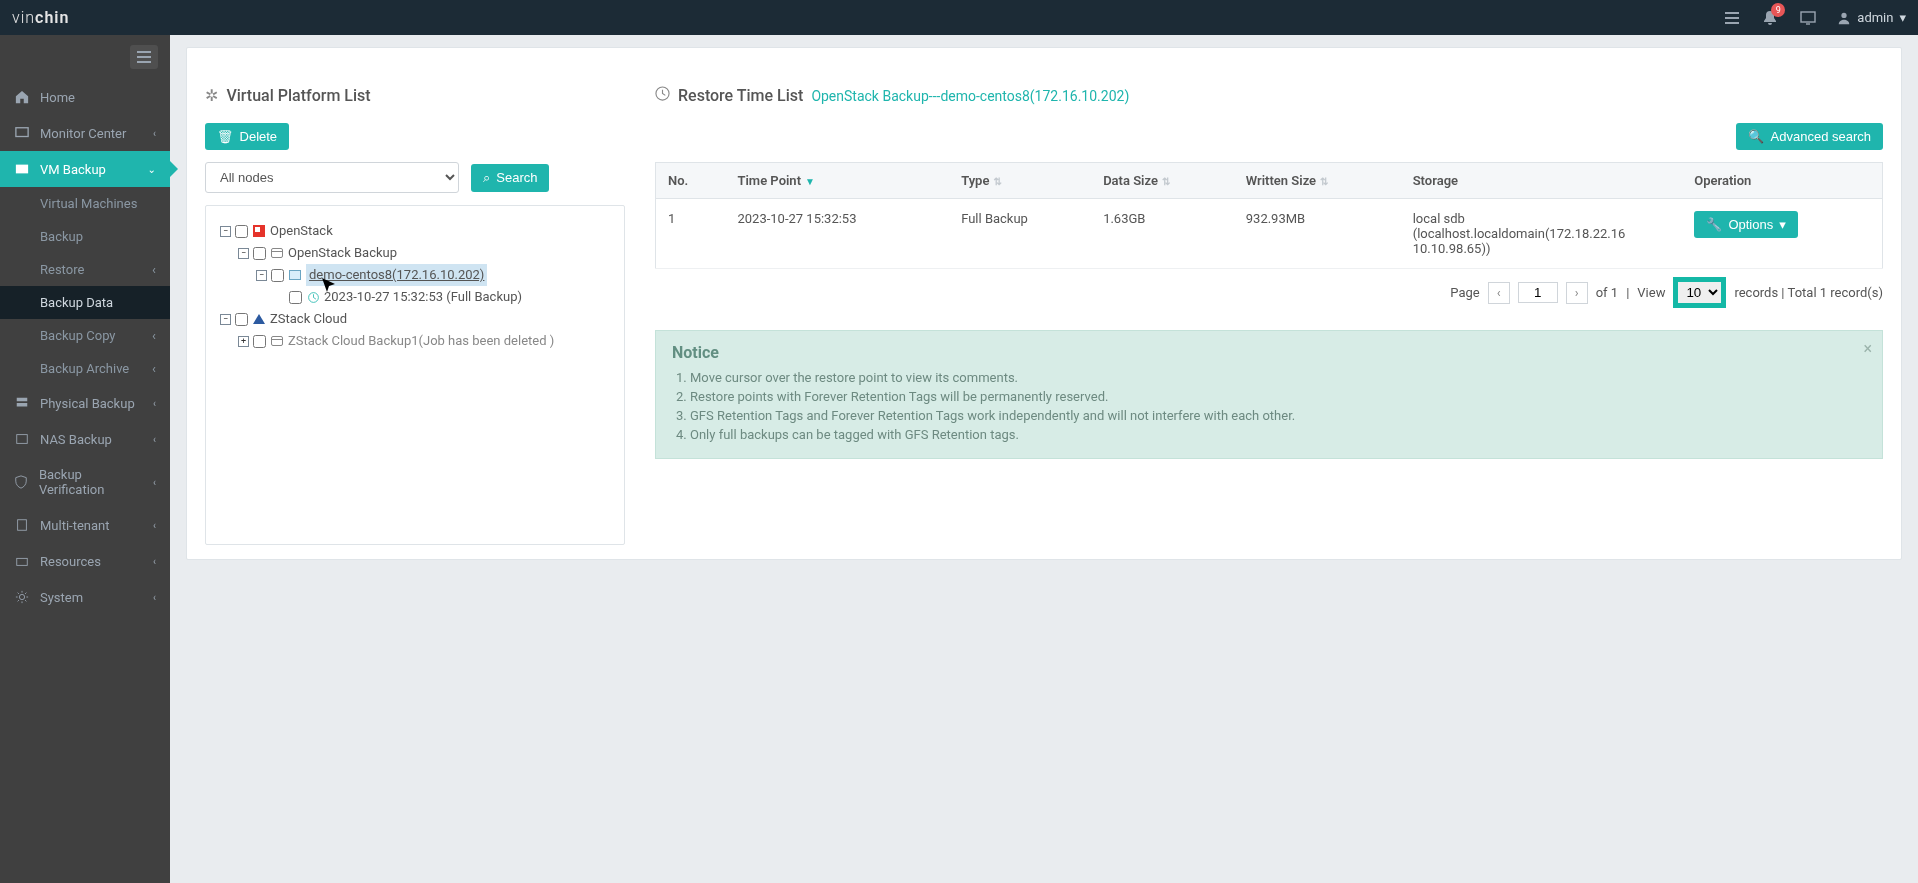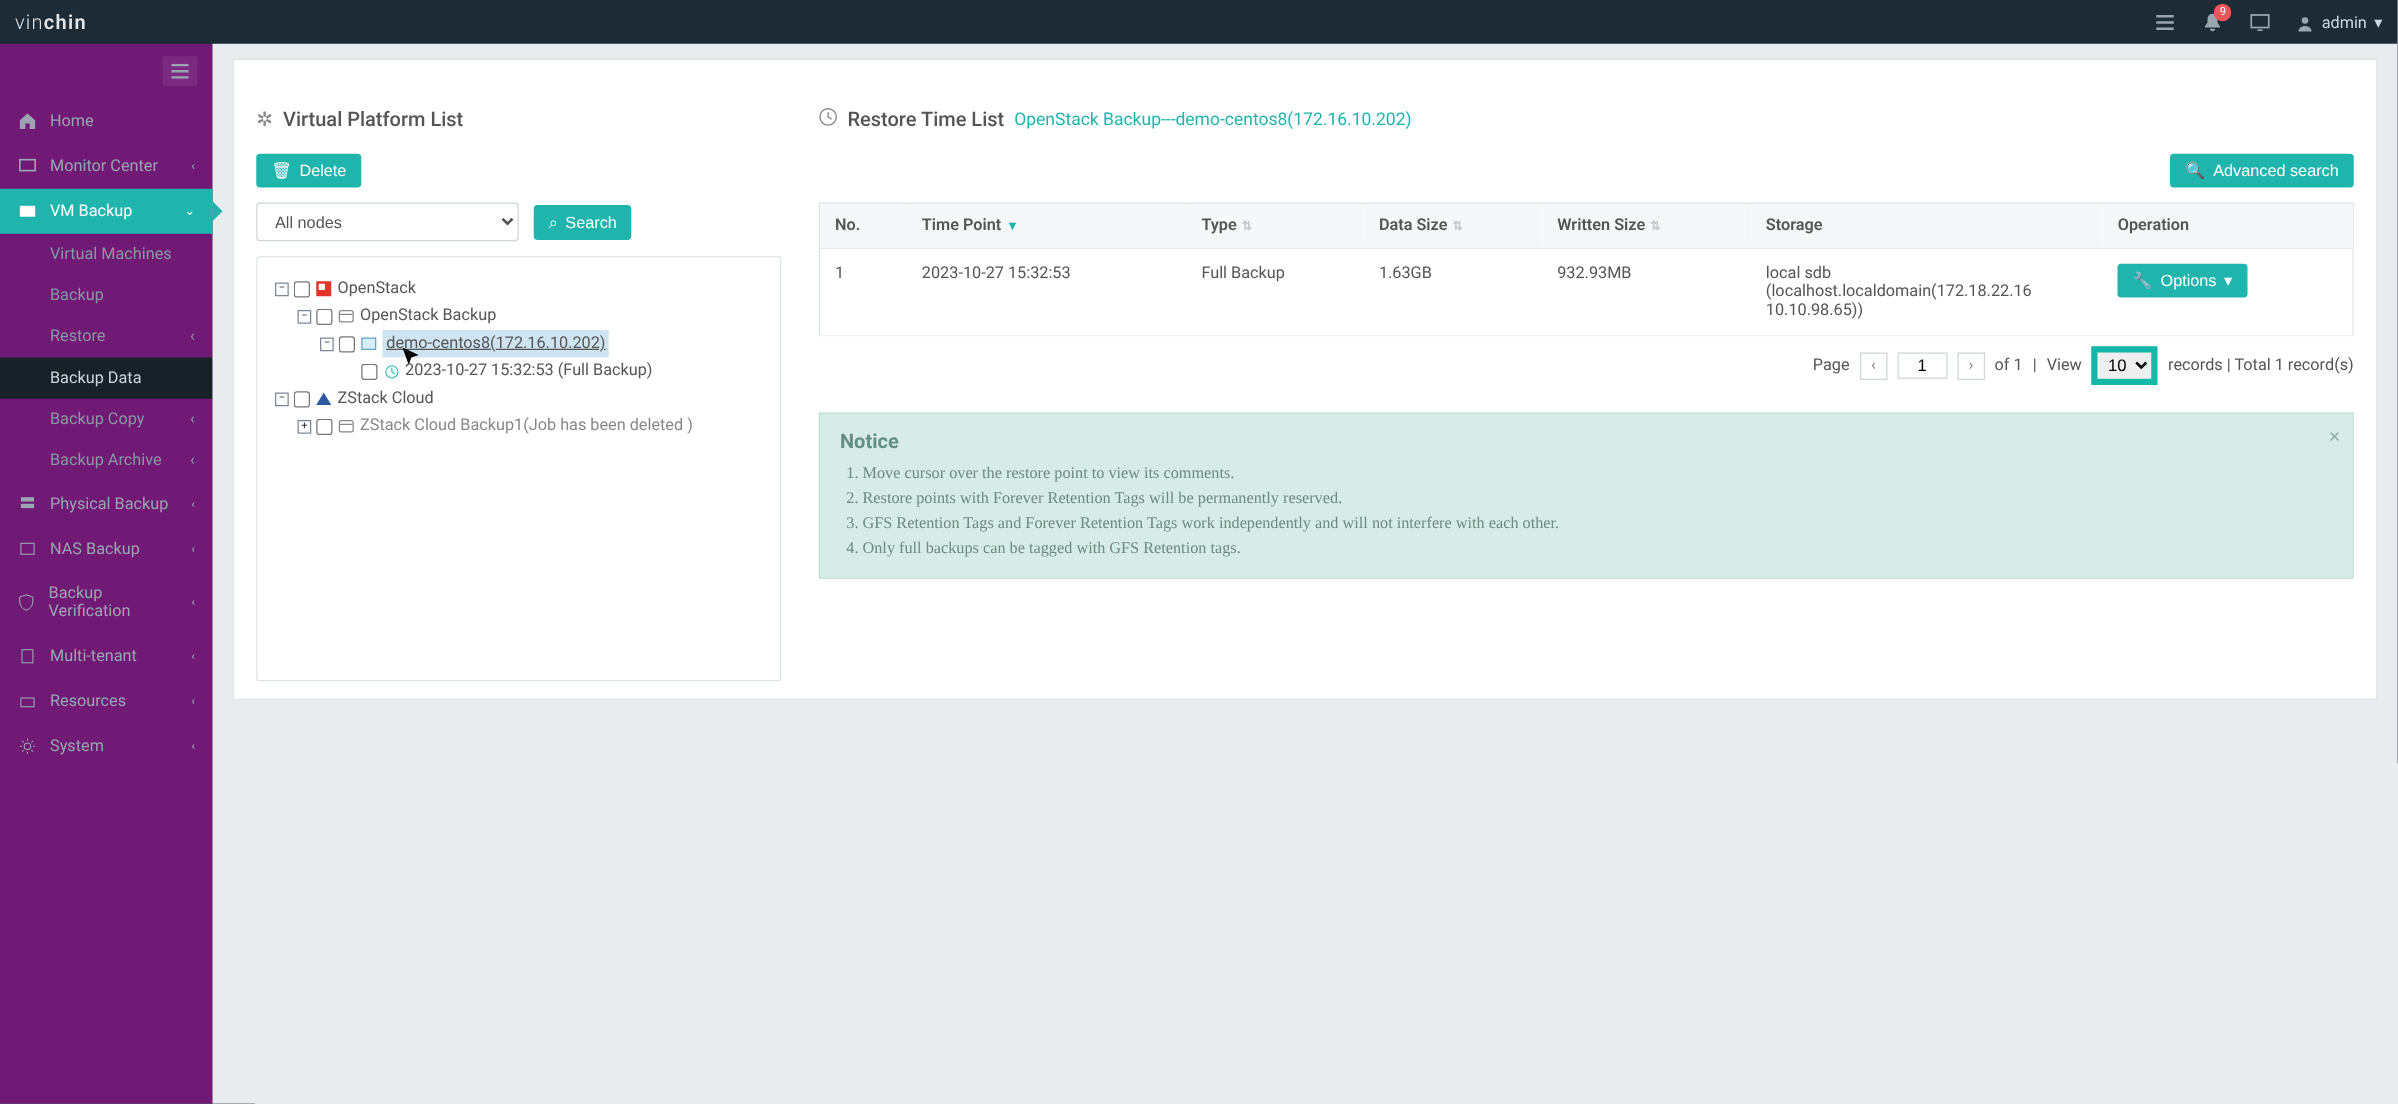--- a/index.html
+++ b/index.html
@@ -6,21 +6,21 @@
 body { font-family: -apple-system, BlinkMacSystemFont, "Segoe UI", Roboto, Arial, sans-serif; font-size: 13px; color: #555; background: #1c2b36; overflow: hidden; }
 .topbar { height: 35px; background: #1c2b36; display: flex; align-items: center; padding: 0 12px; color: #cfd7de; justify-content: space-between; }
 .logo { font-size: 16px; font-weight: 300; letter-spacing: 1px; color: #e5e5e5; }
 .logo b { font-weight: 600; }
 .top-right { display: flex; align-items: center; gap: 20px; }
 .top-icon { width: 18px; height: 18px; position: relative; cursor: pointer; display: flex; align-items: center; justify-content: center; }
 .top-icon svg { fill: #9aa5b1; }
 .badge { position: absolute; top: -6px; right: -6px; background: #e85657; color: #fff; font-size: 9px; border-radius: 50%; width: 14px; height: 14px; display: flex; align-items: center; justify-content: center; }
 .user-area { display: flex; align-items: flex-end; gap: 6px; cursor: pointer; color: #cfd7de; }
 .main { display: flex; height: calc(100vh - 35px); }
-.sidebar { width: 170px; background: #701a75; color: #9aa5b1; display: flex; flex-direction: column; }
+.sidebar { width: 170px; background: #404040; color: #9aa5b1; display: flex; flex-direction: column; }
 .sidebar-toggle { height: 44px; display: flex; justify-content: flex-end; align-items: center; padding-right: 12px; }
 .toggle-btn { width: 28px; height: 24px; background: rgba(255,255,255,0.08); border-radius: 3px; display: flex; align-items: center; justify-content: center; cursor: pointer; }
 .nav-item { padding: 10px 14px; display: flex; align-items: center; gap: 10px; cursor: pointer; color: #9aa5b1; position: relative; }
 .nav-item.active { background: #1fb5ad; color: #fff; }
 .nav-item .caret { margin-left: auto; font-size: 10px; }
 .nav-item.active .arrow-pointer { position: absolute; right: -8px; top: 50%; margin-top: -8px; width: 0; height: 0; border-top: 8px solid transparent; border-bottom: 8px solid transparent; border-left: 8px solid #1fb5ad; }
 .sub-item { padding: 9px 14px 9px 40px; cursor: pointer; color: #8a97a3; display:flex; align-items:center; gap:8px; }
 .sub-item.selected { background:#162128; color:#cfd7de; }
 .nav-icon { width:16px; height:16px; display:inline-flex; align-items:center; justify-content:center; }
 .nav-icon svg { fill:#9aa5b1; }
@@ -30,21 +30,21 @@
 .page-card { background: #fff; border: 1px solid #dfe4e8; border-radius: 2px; padding: 14px 18px; }
 .page-title { display: flex; align-items: center; gap: 8px; color: #1fb5ad; font-size: 17px; font-weight: 500; }
 .panels { display: flex; gap: 30px; margin-top: 24px; align-items:flex-start; }
 .left-panel { width: 420px; }
 .right-panel { flex: 1; }
 .panel-head { display: flex; align-items: center; gap: 8px; font-size: 16px; color: #555; font-weight: 500; margin-bottom: 18px; }
 .panel-head .trail { color: #1fb5ad; font-size: 14px; font-weight: 400; }
 .row-controls { display: flex; gap: 12px; align-items: center; }
 .btn { border: none; padding: 6px 12px; border-radius: 3px; cursor: pointer; font-size: 13px; display: inline-flex; align-items: center; gap: 6px; }
 .btn-green { background: #1fb5ad; color: #fff; }
-.select { padding: 6px 10px; border: 1px solid #d0d5da; border-radius: 3px; background: #fff; width: 210px; font-size: 13px; color:#555; cursor:pointer; appearance:auto; }
+.select { padding: 6px 10px; border: 1px solid #d0d5da; border-radius: 3px; background: #fff; width: 254px; font-size: 13px; color:#555; cursor:pointer; appearance:auto; }
 .tree-box { border: 1px solid #dfe4e8; border-radius: 2px; min-height: 340px; padding: 14px; margin-top: 12px; line-height: 22px; }
 .tree ul { list-style: none; padding-left: 18px; }
 .tree > ul { padding-left: 0; }
 .tree li { position: relative; white-space: nowrap; }
 .tree .node-line { display: flex; align-items: center; gap: 4px; }
 .tree .toggler { width: 11px; height: 11px; border: 1px solid #7a8896; display:inline-flex; align-items:center; justify-content:center; font-size:9px; line-height:1; cursor:pointer; background:#fff; color:#333; }
 .tree .spacer { width:11px; display:inline-block; }
 .tree input[type="checkbox"] { cursor:pointer; }
 .tree .t-icon { width:14px; height:14px; display:inline-flex; align-items:center; justify-content:center; }
 .t-red { background:#e5332a; width:12px;height:12px; position:relative; }
@@ -67,21 +67,21 @@
 .opt-btn { position:relative; }
 
 .pager { display:flex; justify-content:flex-end; align-items:center; gap:8px; font-size:13px; padding:8px 0; }
 .pager .pg-btn { border:1px solid #d0d5da; background:#fff; width:22px; height:22px; display:inline-flex; align-items:center; justify-content:center; cursor:pointer; color:#888; }
 .pager input { width:40px; border:1px solid #d0d5da; text-align:center; padding:2px; }
 .pager select { border:5px solid #14b8a6; padding:2px 4px; }
 
 .notice { background:#d7ece6; border:1px solid #c4e2d9; margin-top:14px; padding:12px 16px; position:relative; }
 .notice h4 { color:#628f82; font-size:16px; margin-bottom:8px; }
 .notice ol { list-style:decimal; padding-left:18px; color:#6d8a81; }
-.notice ol li { margin:4px 0;font-family:Liberation Serif, serif; }
+.notice ol li { margin:4px 0; }
 .notice .close { position:absolute; right:10px; top:8px; color:#9ab3ab; cursor:pointer; font-size:16px; }
 
 .cursor-img { position:absolute; width:16px; height:16px; pointer-events:none; }
 </style>
 </head>
 <body>
 
 <div class="topbar">
   <div class="logo"><span>vin</span><b>chin</b></div>
   <div class="top-right">

